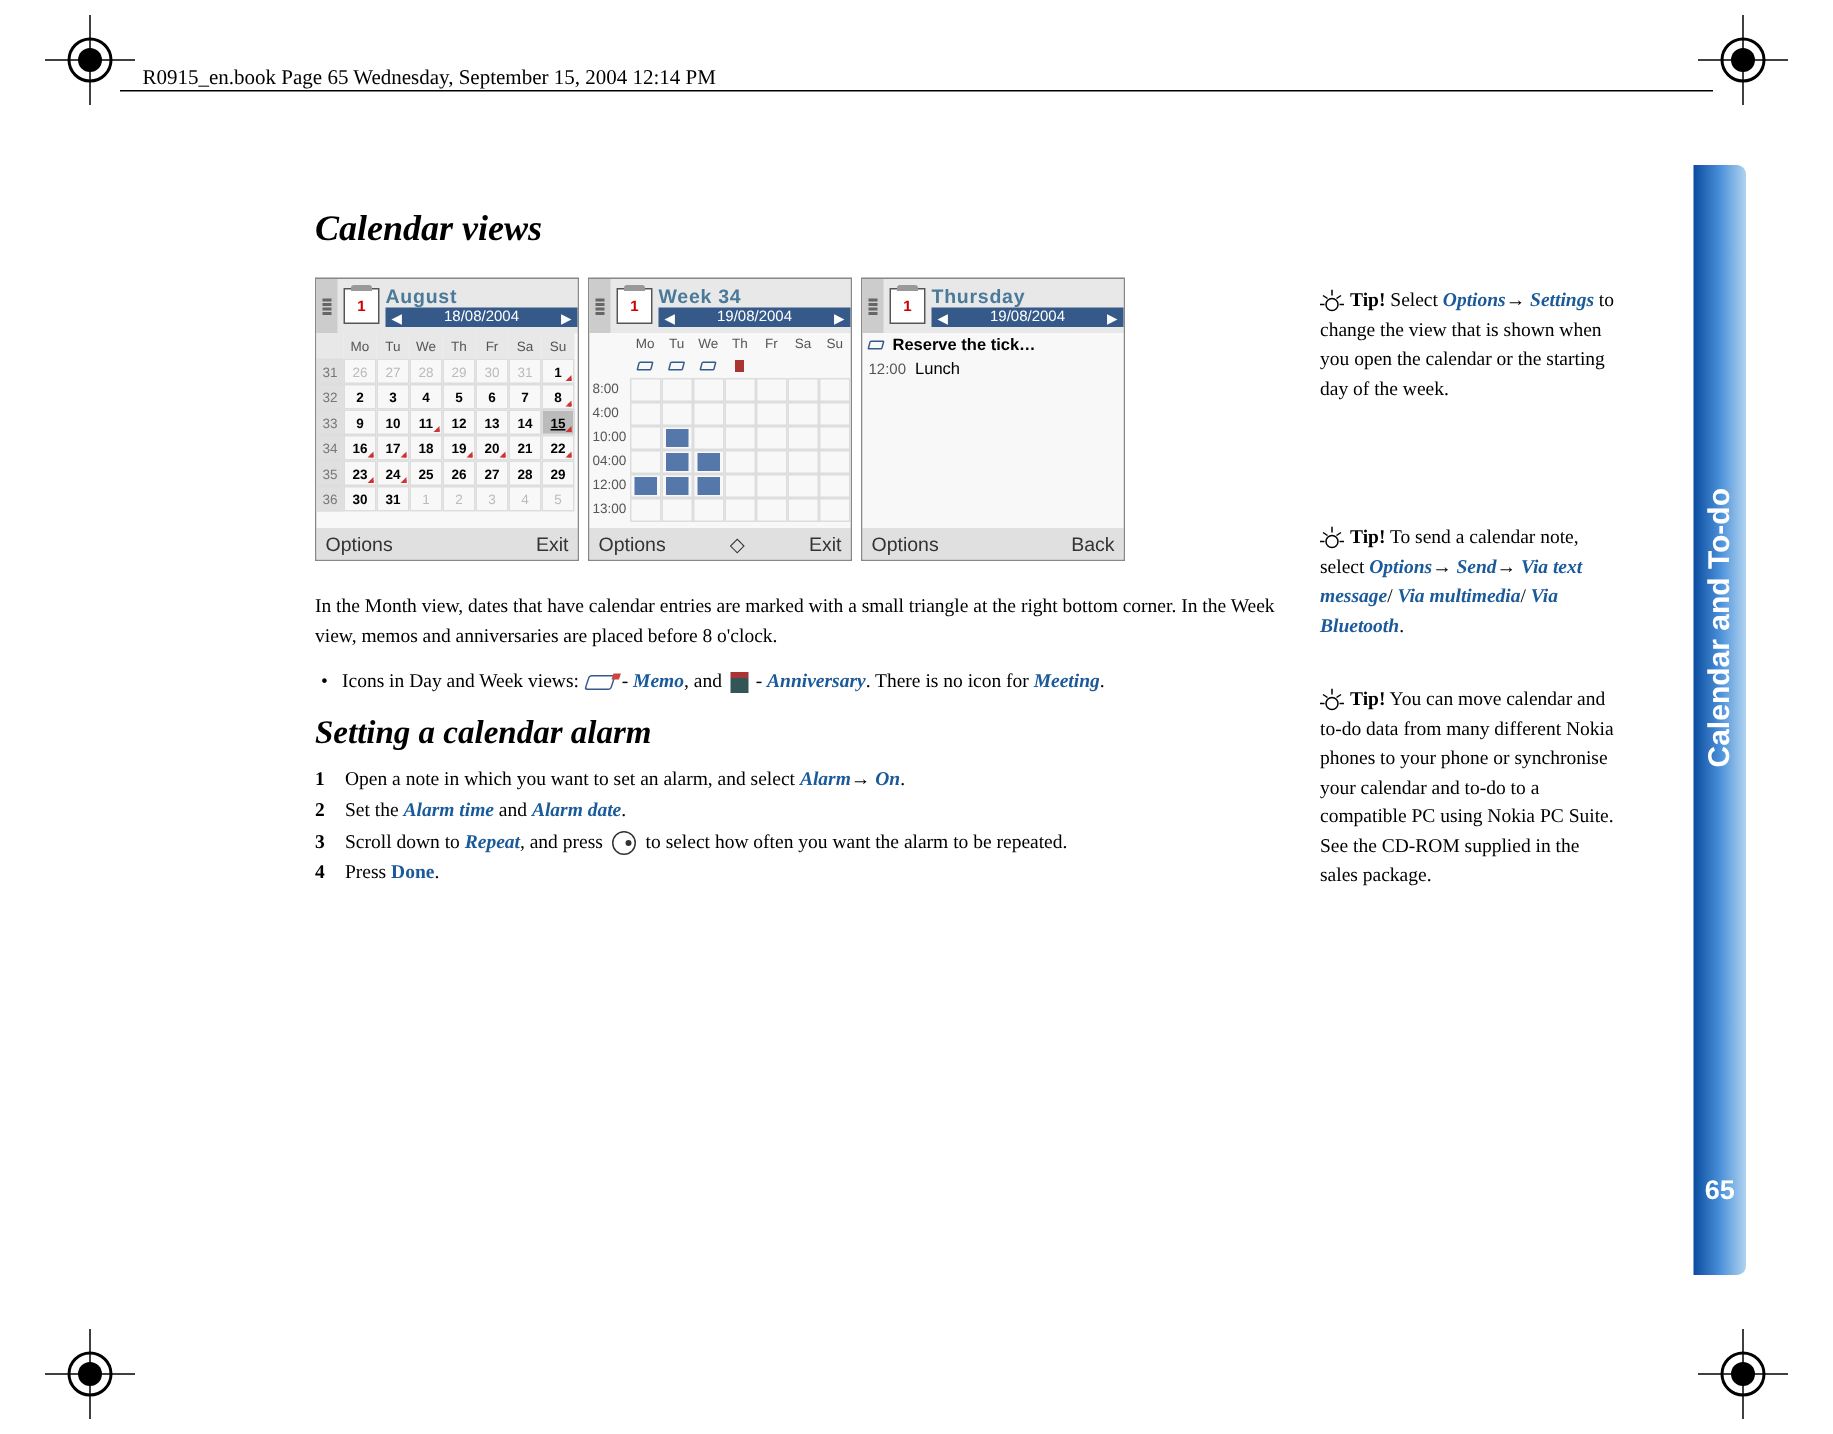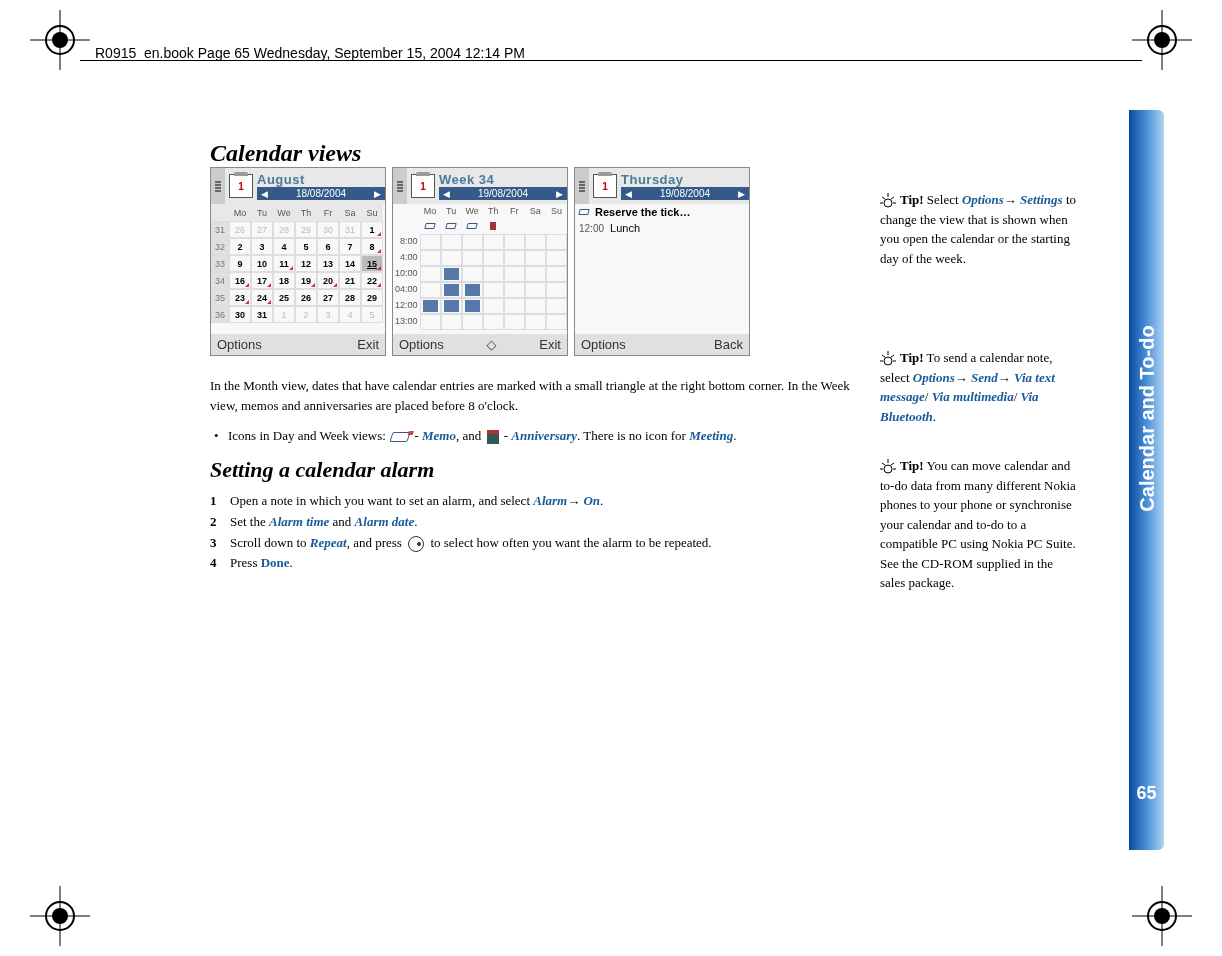--- a/index.html
+++ b/index.html
@@ -6,31 +6,31 @@
   body { width: 1222px; height: 956px; background: #fff; font-family: Georgia, serif; position: relative; }
   
   .crop-mark { position: absolute; width: 60px; height: 60px; }
   .crop-mark svg { width: 100%; height: 100%; }
   .cm-tl { top: 10px; left: 30px; }
   .cm-tr { top: 10px; right: 30px; }
   .cm-bl { bottom: 10px; left: 30px; }
   .cm-br { bottom: 10px; right: 30px; }
   
   .header-line { position: absolute; top: 60px; left: 80px; right: 80px; border-top: 0.5px solid #000; }
-  .header-text { position: absolute; top: 45px; left: 95px; font-size: 14px; font-family: Liberation Sans, sans-serif; }
+  .header-text { position: absolute; top: 45px; left: 95px; font-size: 14px; font-family: Liberation Serif, serif; }
   
   .page-container { position: absolute; top: 140px; left: 210px; width: 900px; display: flex; gap: 30px; }
   .main-col { width: 640px; }
   .side-col { width: 200px; font-size: 13px; line-height: 1.5; }
   
   .side-tab { position: absolute; right: 58px; top: 110px; width: 35px; height: 740px; background: linear-gradient(to right, #0a4b9e 0%, #4a8fd9 50%, #b0d4f0 100%); border-radius: 0 6px 6px 0; }
   .side-tab-text { position: absolute; left: 50%; bottom: 30px; transform: translateX(-50%) rotate(-90deg); transform-origin: center; white-space: nowrap; color: #fff; font-weight: bold; font-size: 20px; font-family: Arial, sans-serif; }
   .side-tab-page { position: absolute; left: 50%; bottom: 46px; transform: translateX(-50%); color: #fff; font-weight: bold; font-size: 18px; font-family: Arial, sans-serif; }
   
-  h2.section-title { font-family: 'Comic Sans MS', cursive; font-style: italic; font-weight: bold; font-size: 24px; }
+  h2.section-title { font-family: 'Comic Sans MS', cursive; font-style: italic; font-weight: bold; font-size: 24px; margin-bottom: 18px; }
   h2.sub-title { font-family: 'Comic Sans MS', cursive; font-style: italic; font-weight: bold; font-size: 22px; margin: 10px 0 8px; }
   
   .screenshots { display: flex; gap: 6px; margin-bottom: 20px; }
   .shot { width: 176px; border: 1px solid #888; background: #f5f5f5; font-family: Arial, sans-serif; }
   .shot-top { display: flex; align-items: center; background: #e8e8e8; height: 36px; }
   .shot-signal { width: 14px; background: #ccc; height: 100%; display: flex; flex-direction: column; justify-content: center; align-items: center; gap: 1px; }
   .shot-signal div { width: 6px; height: 2px; background: #666; }
   .shot-icon { width: 24px; height: 24px; background: #fff; border: 1px solid #555; margin: 0 4px; display: flex; align-items: center; justify-content: center; font-size: 10px; color: #c00; font-weight: bold; position: relative; }
   .shot-icon::before { content:''; position:absolute; top:-3px; left:4px; right:4px; height:4px; background:#999; border-radius:2px 2px 0 0; }
   .shot-title-area { flex: 1; }
@@ -44,21 +44,21 @@
   .month-row { display: flex; }
   .month-cell { width: 22px; height: 17px; display: flex; align-items: center; justify-content: center; border: 0.5px solid #ddd; position: relative; }
   .month-cell.wk { background: #e0e0e0; color: #777; width: 18px; }
   .month-cell.hdr { background: #e8e8e8; font-weight: normal; color: #555; border: none; }
   .month-cell.dim { color: #bbb; }
   .month-cell.bold { font-weight: bold; }
   .month-cell.today { background: #bbb; text-decoration: underline; }
   .month-cell .tri { position: absolute; bottom: 1px; right: 1px; border: 2px solid transparent; border-bottom-color: #c33; border-right-color: #c33; }
   
   .week-body { display: flex; }
-  .week-times { display: flex; flex-direction: column; font-size: 9px; color: #555; padding-top: 32px; align-items: flex-end; }
+  .week-times { display: flex; flex-direction: column; font-size: 9px; color: #555; padding-top: 32px; }
   .week-times div { height: 16px; padding: 0 2px; }
   .week-grid { flex: 1; }
   .week-hdr { display: flex; }
   .week-hdr div { flex: 1; text-align: center; font-size: 9px; color: #555; padding: 2px 0; }
   .week-icons-row { display: flex; height: 16px; }
   .week-icons-row div { flex: 1; display: flex; align-items: center; justify-content: center; }
   .memo-ic { width: 10px; height: 6px; border: 1px solid #355a8a; border-radius: 1px; transform: skewX(-15deg); }
   .anniv-ic { width: 6px; height: 8px; background: #a33; }
   .week-cells { display: flex; flex-direction: column; }
   .week-cell-row { display: flex; height: 16px; }

